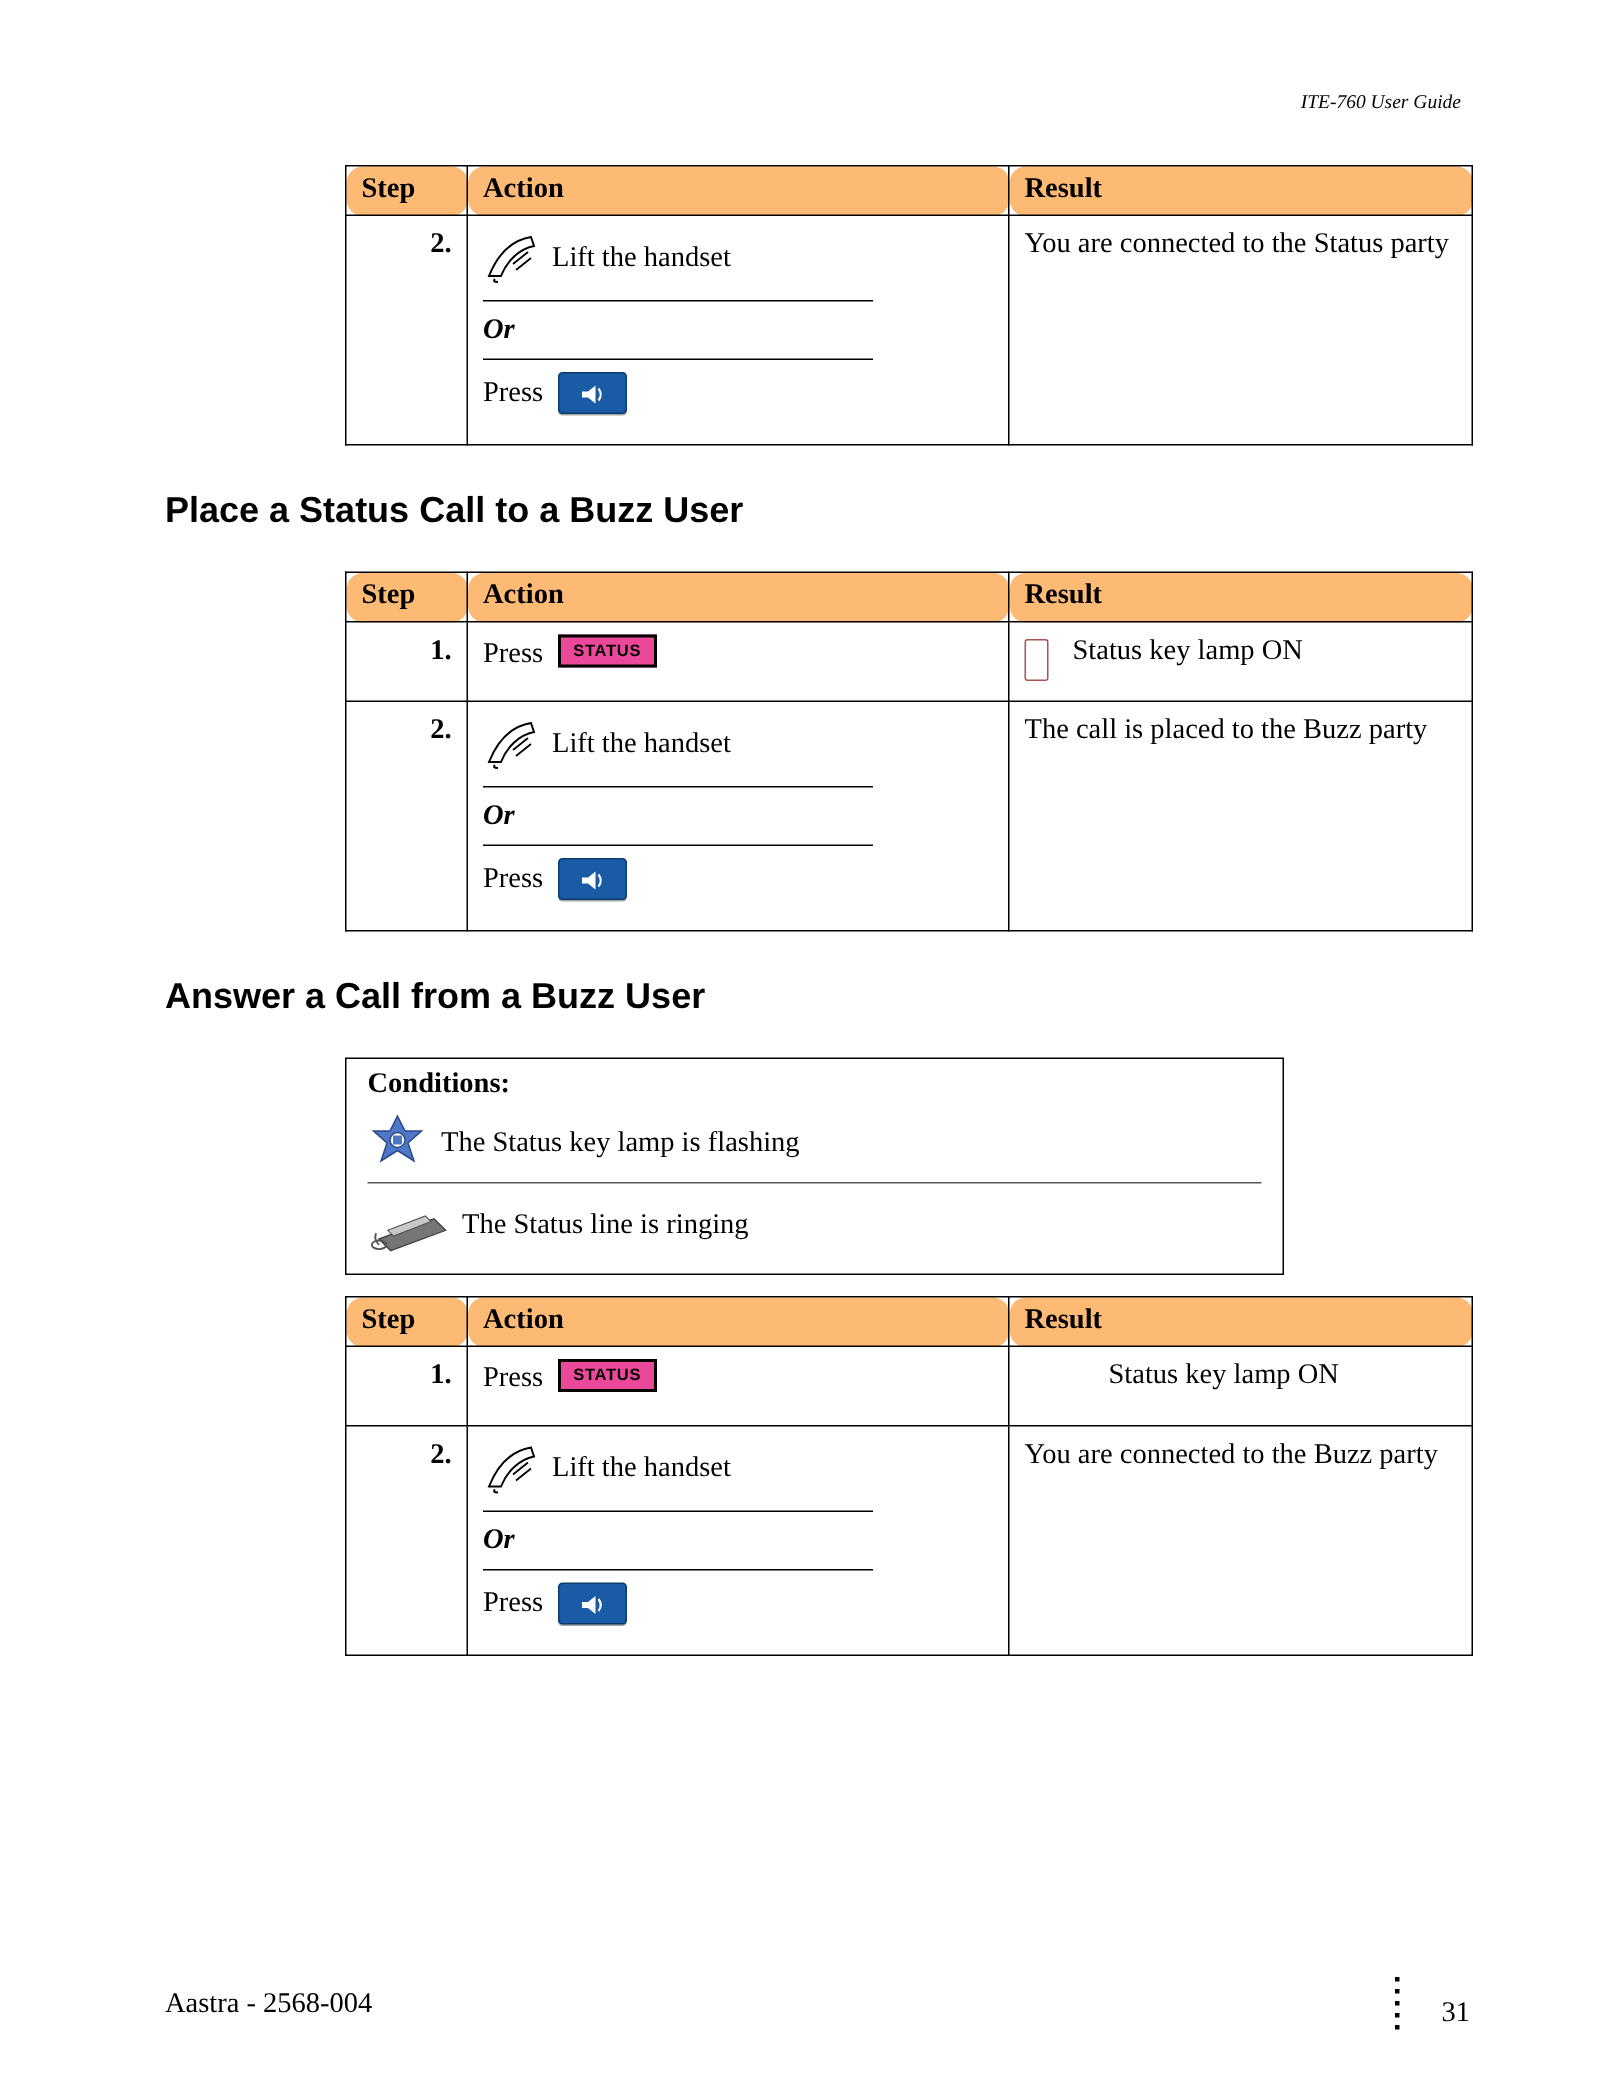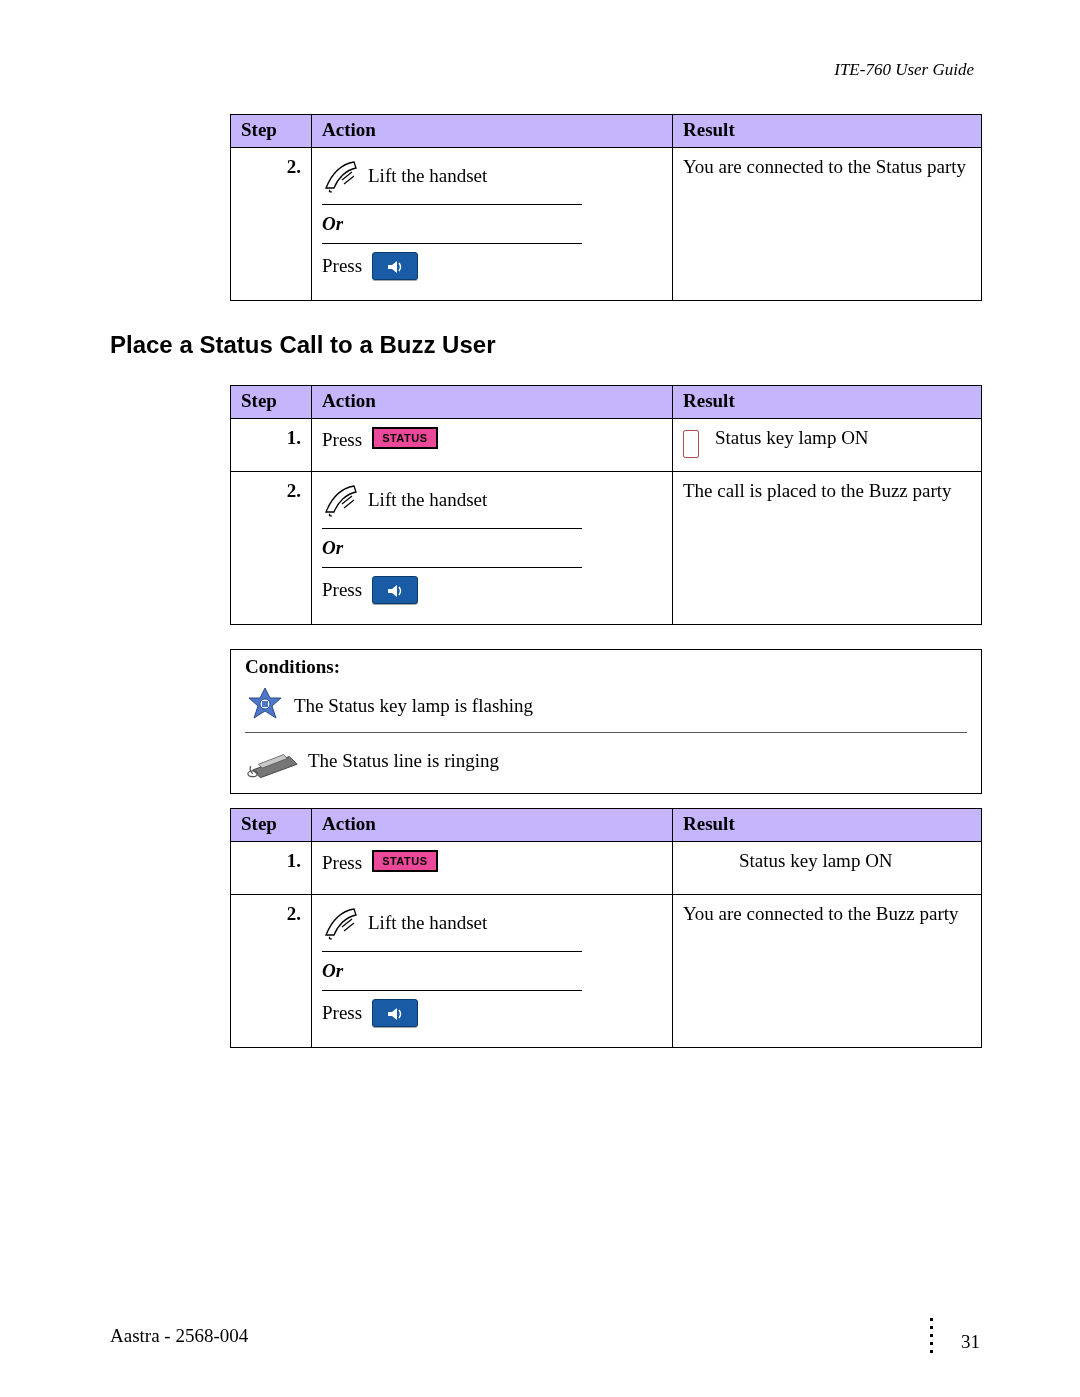--- a/index.html
+++ b/index.html
@@ -16,44 +16,45 @@
   .page {
     padding: 60px 100px 0 110px;
     box-sizing: border-box;
     width: 100%;
     height: 100%;
     position: relative;
   }
   .header-right {
     text-align: right;
     font-style: italic;
-    font-size: 17px;
+    font-size: 13px;
     margin-bottom: 34px;
     padding-right: 6px;
   }
 
   table.step-table {
     border-collapse: collapse;
     width: 100%;
     margin-bottom: 24px;
     margin-left: 120px;
     width: 752px;
   }
   table.step-table th,
   table.step-table td {
     border: 1px solid #000;
     text-align: left;
     vertical-align: top;
     font-size: 19px;
   }
   table.step-table th {
-    background: #c4b5fd;
+    background: #fdba74;
     font-family: "Times New Roman", Times, serif;
     font-weight: bold;
     padding: 4px 10px 6px 10px;
+    border-radius: 11px;
   }
   table.step-table td {
     padding: 8px 10px 10px 10px;
   }
   .col-step { width: 60px; text-align: right; font-weight: bold; padding-right:10px;}
   table.step-table td.col-step { text-align: right; font-weight: bold; padding-right:10px; padding-left:4px;}
   .col-action { width: 340px; }
   .col-result { }
   .action-row {
     display: flex;
@@ -75,21 +76,21 @@
   .section-heading {
     font-family: Arial, Helvetica, sans-serif;
     font-weight: bold;
     font-size: 24px;
     margin: 30px 0 26px 0;
   }
 
   .conditions-box {
     border: 1px solid #000;
     margin-left: 120px;
-    width: 752px;
+    width: 626px;
     box-sizing: border-box;
     margin-bottom: 14px;
     padding: 6px 14px 10px 14px;
   }
   .conditions-title {
     font-weight: bold;
     font-size: 19px;
     margin-bottom: 4px;
   }
   .cond-row {
@@ -292,20 +293,21 @@
                   <use href="#speaker-glyph"></use>
                 </svg>
             </span>
           </div>
         </td>
         <td class="col-result">The call is placed to the Buzz party</td>
       </tr>
     </tbody>
   </table>
 
+  <div class="section-heading">Answer a Call from a Buzz User</div>
 
   <div class="conditions-box">
     <div class="conditions-title">Conditions:</div>
     <div class="cond-row">
       <span class="star-icon">
         <svg viewBox="0 0 40 40">
             <use href="#star-glyph"></use>
           </svg>
       </span>
       <span>The Status key lamp is flashing</span>

